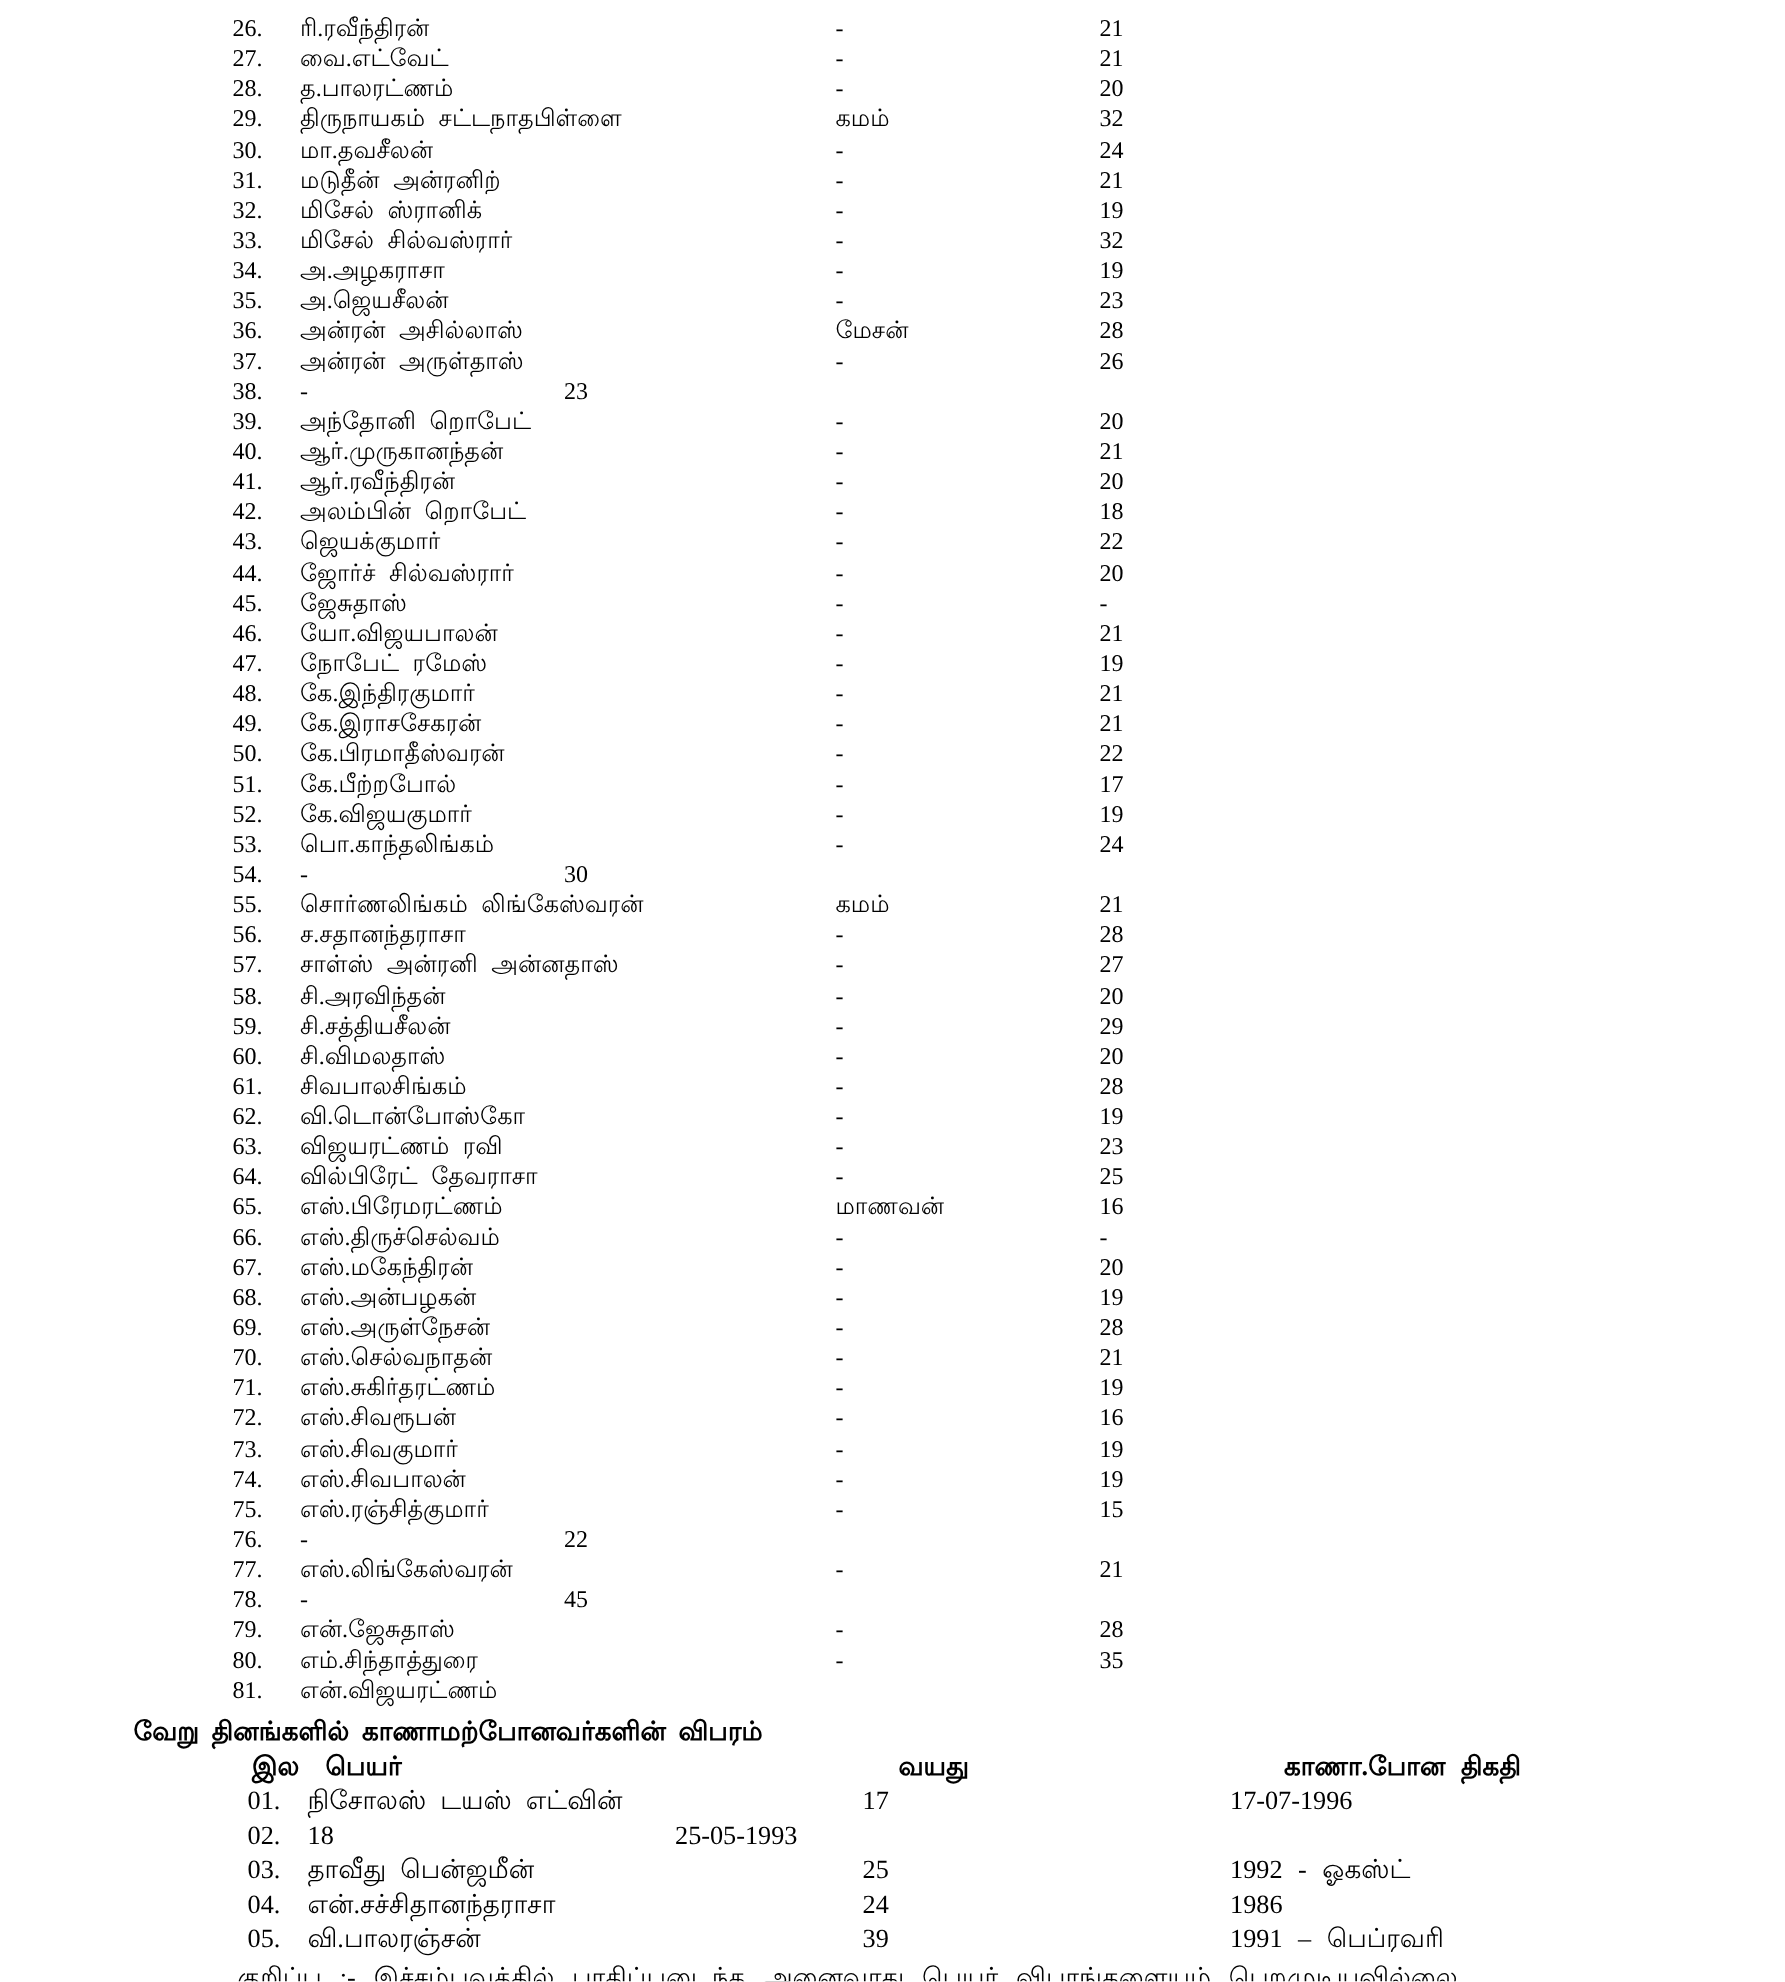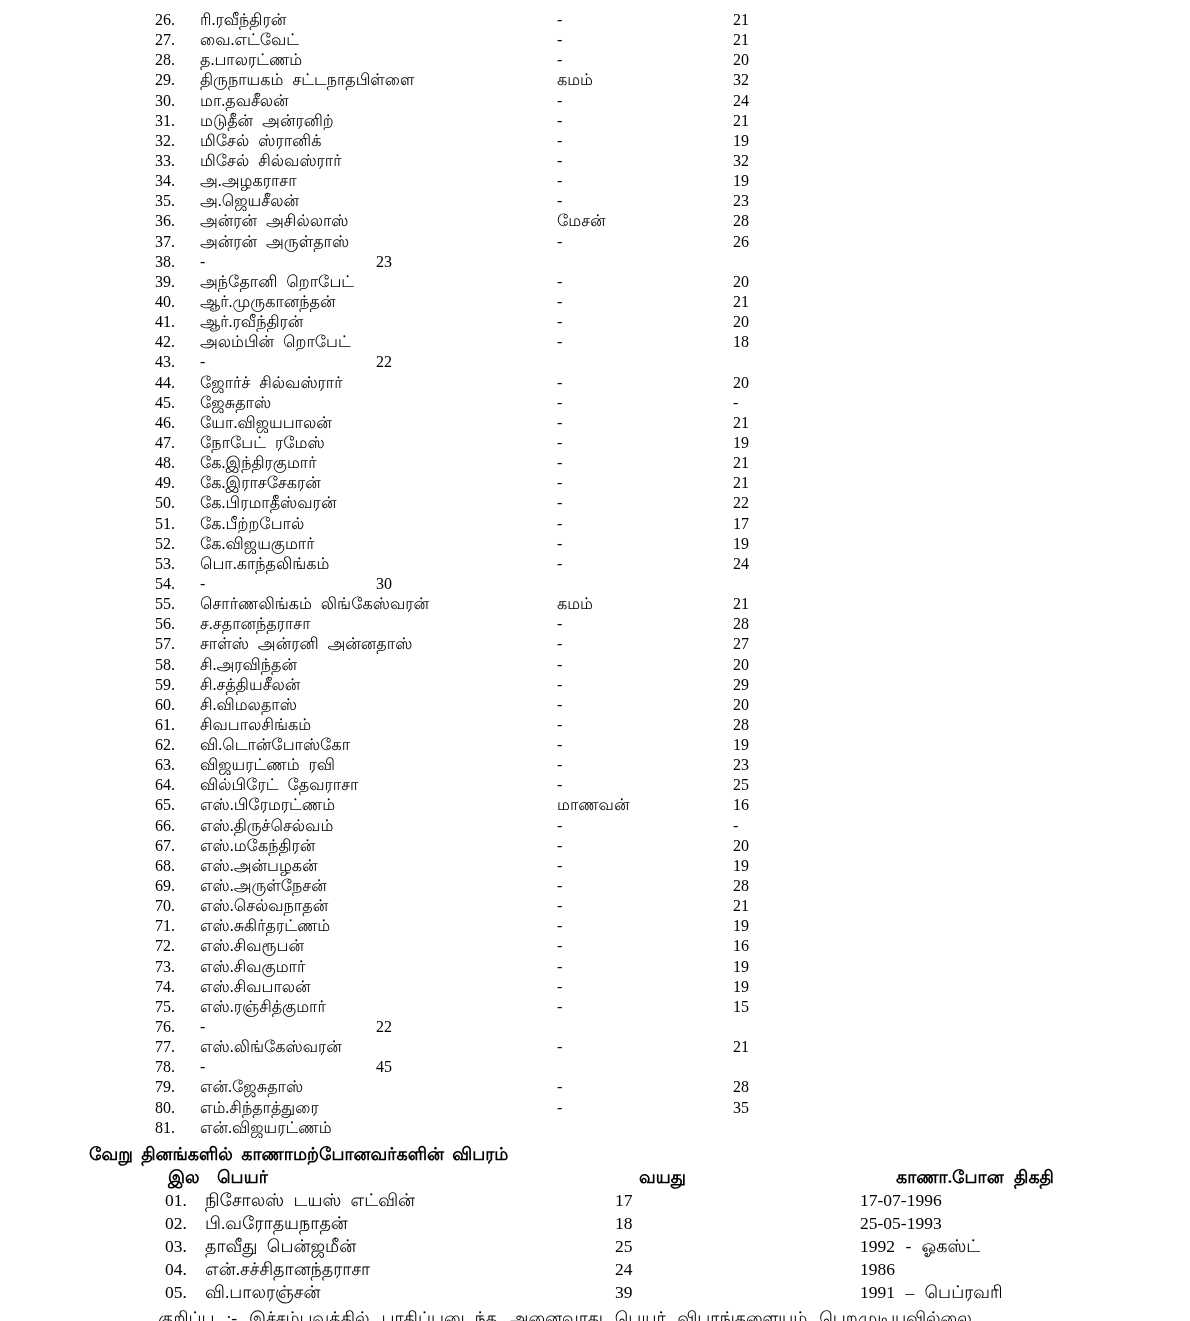--- a/index.html
+++ b/index.html
@@ -52,21 +52,21 @@
   }
   .m-row {
     display: flex;
     height: 23px;
     line-height: 23px;
     white-space: nowrap;
   }
   .m-head { font-weight: bold; gap: 12px; }
   .m-no   { margin-left: 165px; width: 40px; }
   .m-name { width: 370px; word-spacing: 5px; overflow: hidden; }
-  .m-age  { width: 245px; margin-left: 40px; }
+  .m-age  { width: 245px; }
   .m-date { flex: 1; word-spacing: 6px; }
   .m-head .m-no { margin-left: 168px; width: 37px; }
 
   .note {
     margin-left: 158px;
     margin-top: 2px;
     height: 24px;
     line-height: 24px;
     word-spacing: 7.5px;
     white-space: nowrap;
@@ -174,20 +174,21 @@
         <span class="c-age">20</span>
       </div>
       <div class="main-row">
         <span class="c-no">42.</span>
         <span class="c-name">அலம்பின் றொபேட்</span>
         <span class="c-occ">-</span>
         <span class="c-age">18</span>
       </div>
       <div class="main-row">
         <span class="c-no">43.</span>
+        <span class="c-name">ஜெயக்குமார்</span>
         <span class="c-occ">-</span>
         <span class="c-age">22</span>
       </div>
       <div class="main-row">
         <span class="c-no">44.</span>
         <span class="c-name">ஜோர்ச் சில்வஸ்ரார்</span>
         <span class="c-occ">-</span>
         <span class="c-age">20</span>
       </div>
       <div class="main-row">
@@ -423,21 +424,20 @@
 
     <div id="missing-rows">
         <div class="m-row">
           <span class="m-no">01.</span>
           <span class="m-name">நிசோலஸ் டயஸ் எட்வின்</span>
           <span class="m-age">17</span>
           <span class="m-date">17-07-1996</span>
         </div>
         <div class="m-row">
           <span class="m-no">02.</span>
-          <span class="m-name">பி.வரோதயநாதன்</span>
           <span class="m-age">18</span>
           <span class="m-date">25-05-1993</span>
         </div>
         <div class="m-row">
           <span class="m-no">03.</span>
           <span class="m-name">தாவீது பென்ஜமீன்</span>
           <span class="m-age">25</span>
           <span class="m-date">1992 - ஓகஸ்ட்</span>
         </div>
         <div class="m-row">

